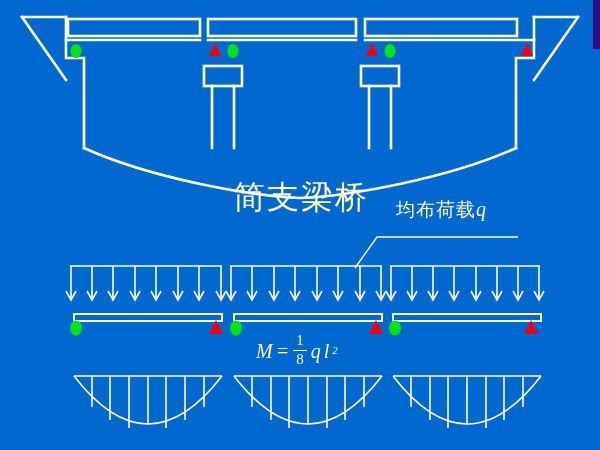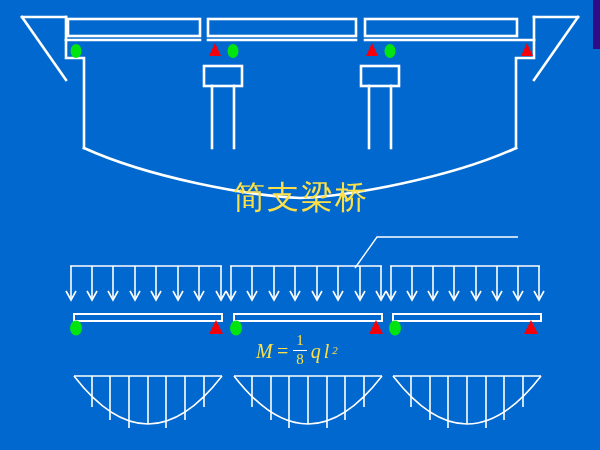--- a/index.html
+++ b/index.html
@@ -4,21 +4,21 @@
 <style>
   html,body{margin:0;padding:0;}
   body{
     width:600px;height:450px;overflow:hidden;
     background:#0068ce;
     font-family:"Liberation Serif", serif;
     position:relative;
   }
   #stage{position:absolute;left:0;top:0;width:600px;height:450px;}
   svg.layer{position:absolute;left:0;top:0;width:600px;height:450px;overflow:visible;}
-  .txt{position:absolute;color:#fde047;white-space:nowrap;line-height:1;}
+  .txt{position:absolute;color:#fef9c3;white-space:nowrap;line-height:1;}
   #title{
     left:233px;top:181px;font-size:32px;
     font-family:"DejaVu Sans", sans-serif;letter-spacing:2px;
   }
   #loadlabel{
     left:396px;top:199px;font-size:19px;
     font-family:"DejaVu Sans", sans-serif;letter-spacing:1px;
   }
   #loadlabel .ital{font-family:"Liberation Serif", serif;font-style:italic;font-size:20px;}
   #formula{
@@ -246,20 +246,21 @@
         <path d="M 467 376 L 467 424"></path>
         <path d="M 486 376 L 486 428"></path>
         <path d="M 504 376 L 504 420"></path>
         <path d="M 523 376 L 523 407"></path>
       </g>
     </g>
   </svg>
 
   <div class="txt" id="title">简支梁桥</div>
 
+  <div class="txt" id="loadlabel"><span>均布荷载</span><span class="ital">q</span></div>
 
   <div class="txt" id="formula">
     <span>M</span>
     <span>=</span>
     <span class="frac">
       <span class="num">1</span>
       <span class="bar"></span>
       <span class="den">8</span>
     </span>
     <span>q</span>

